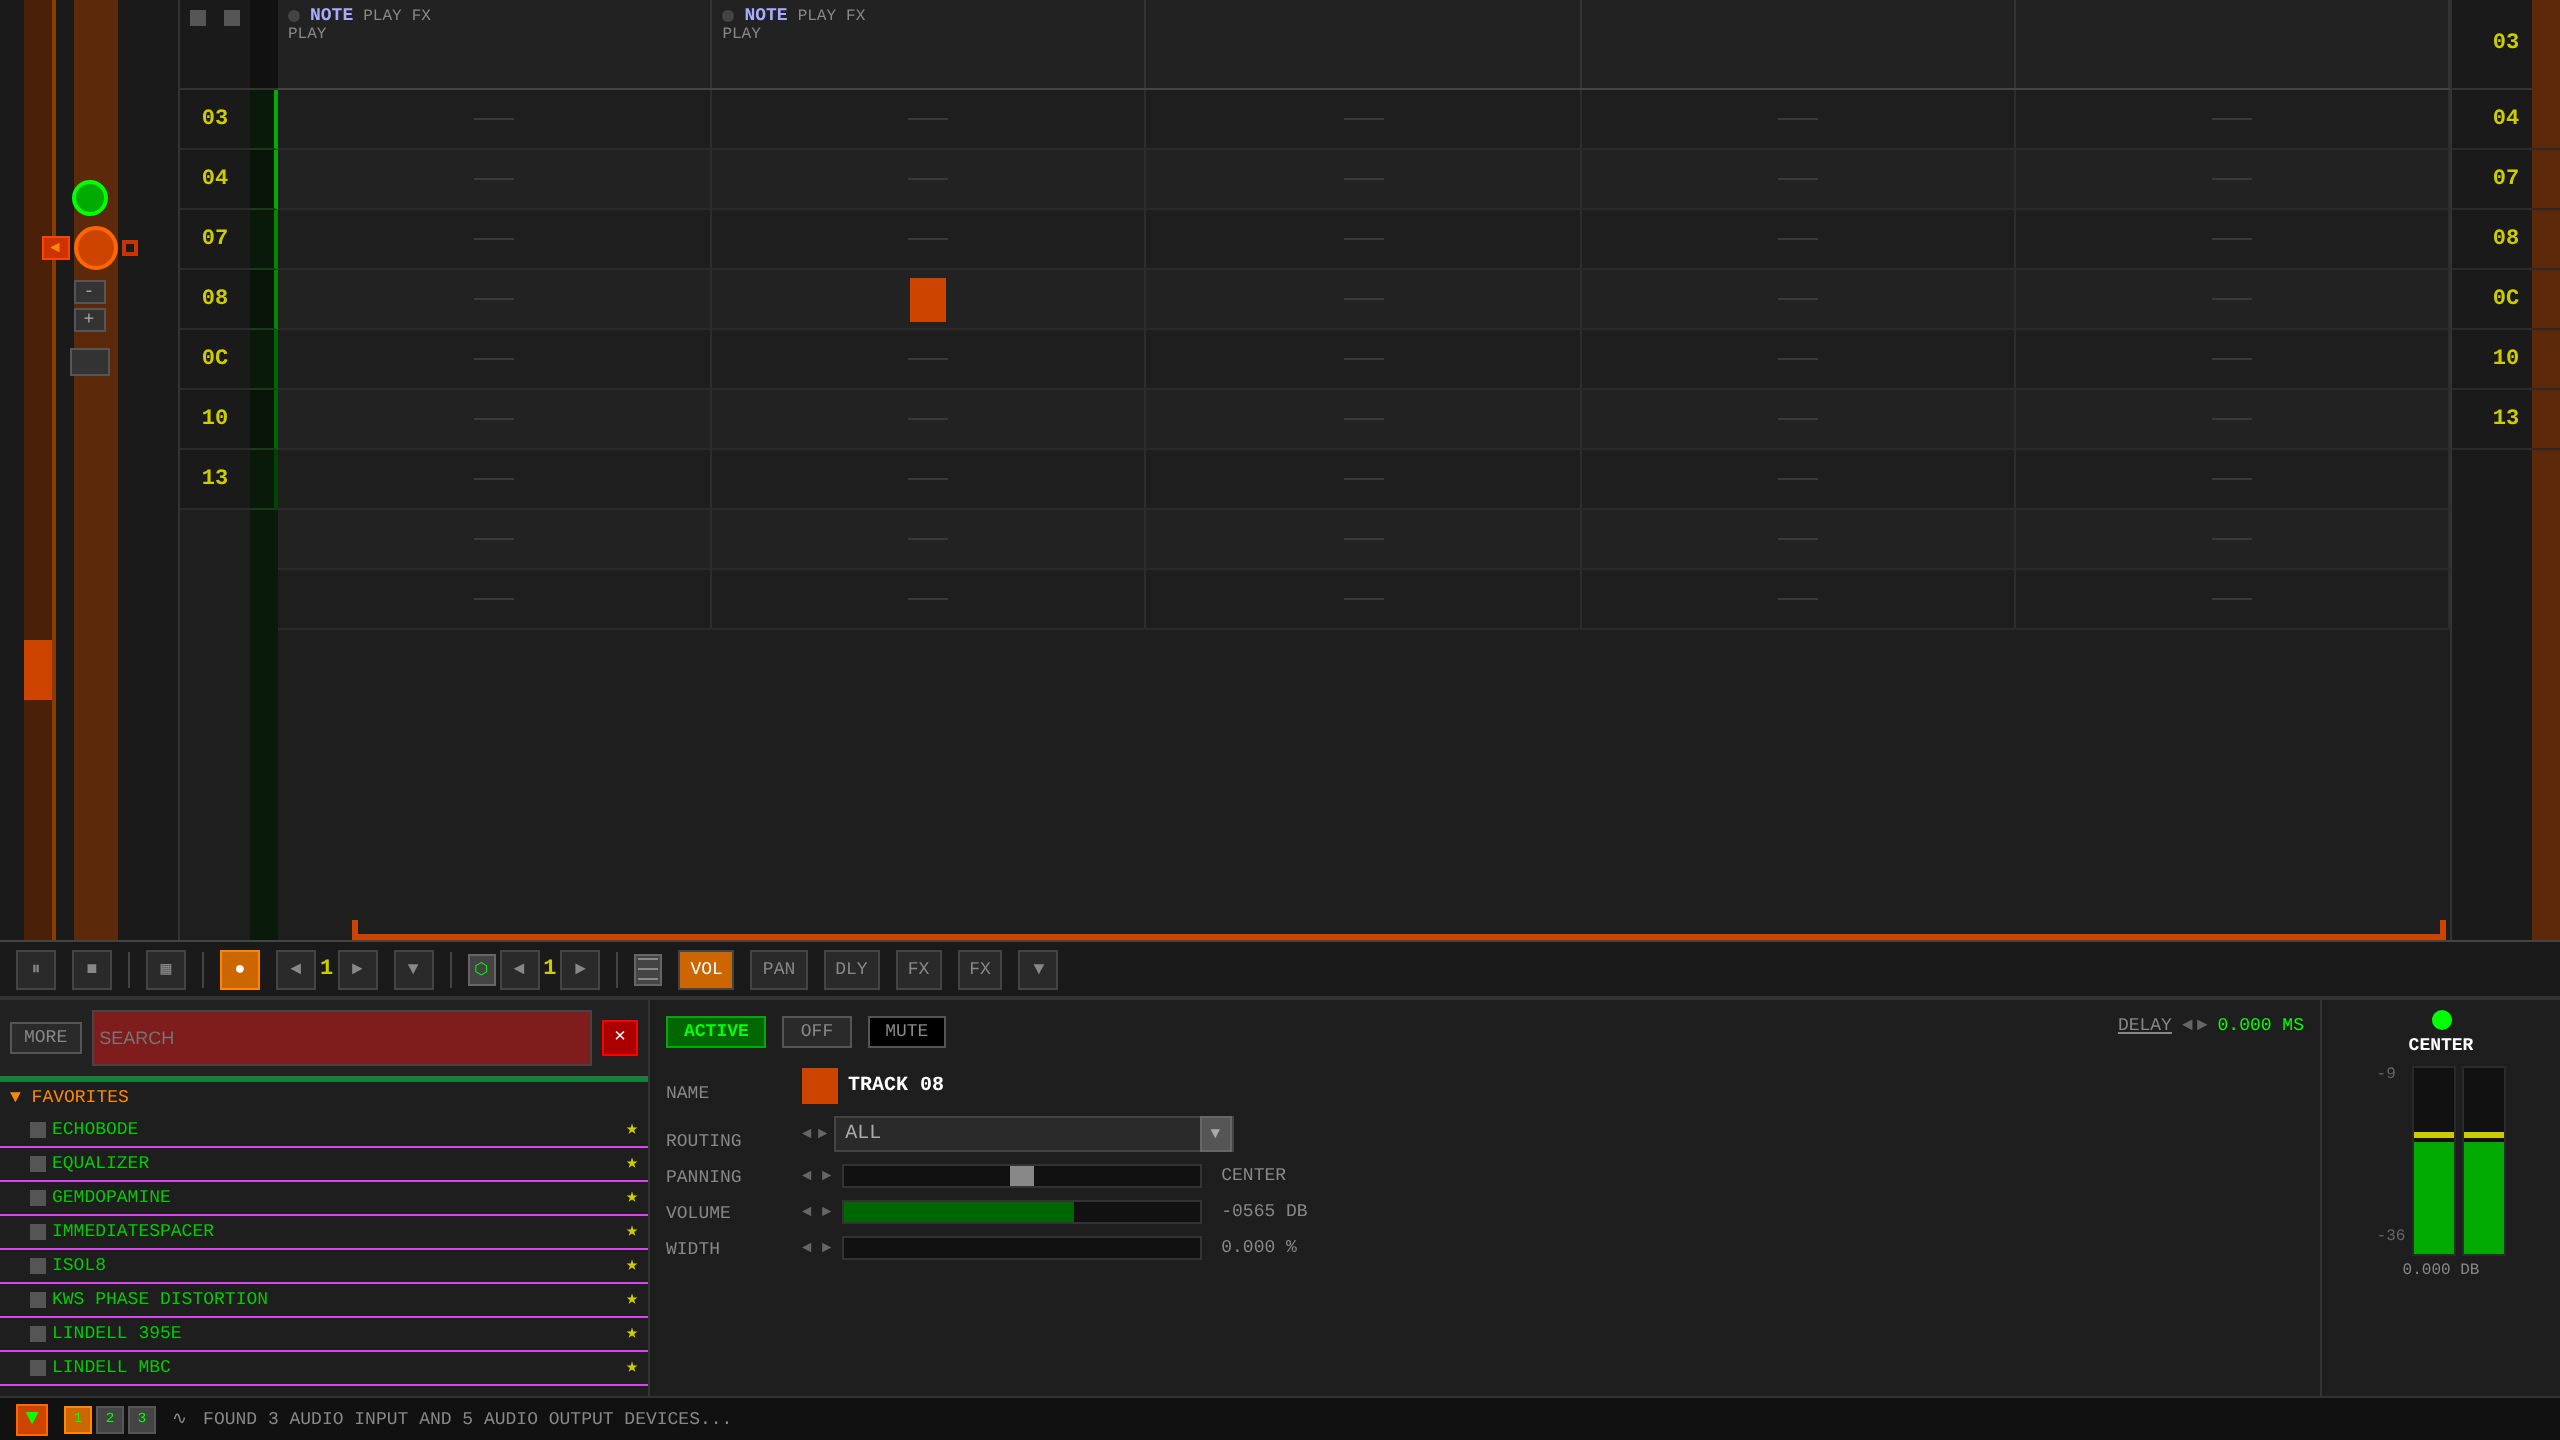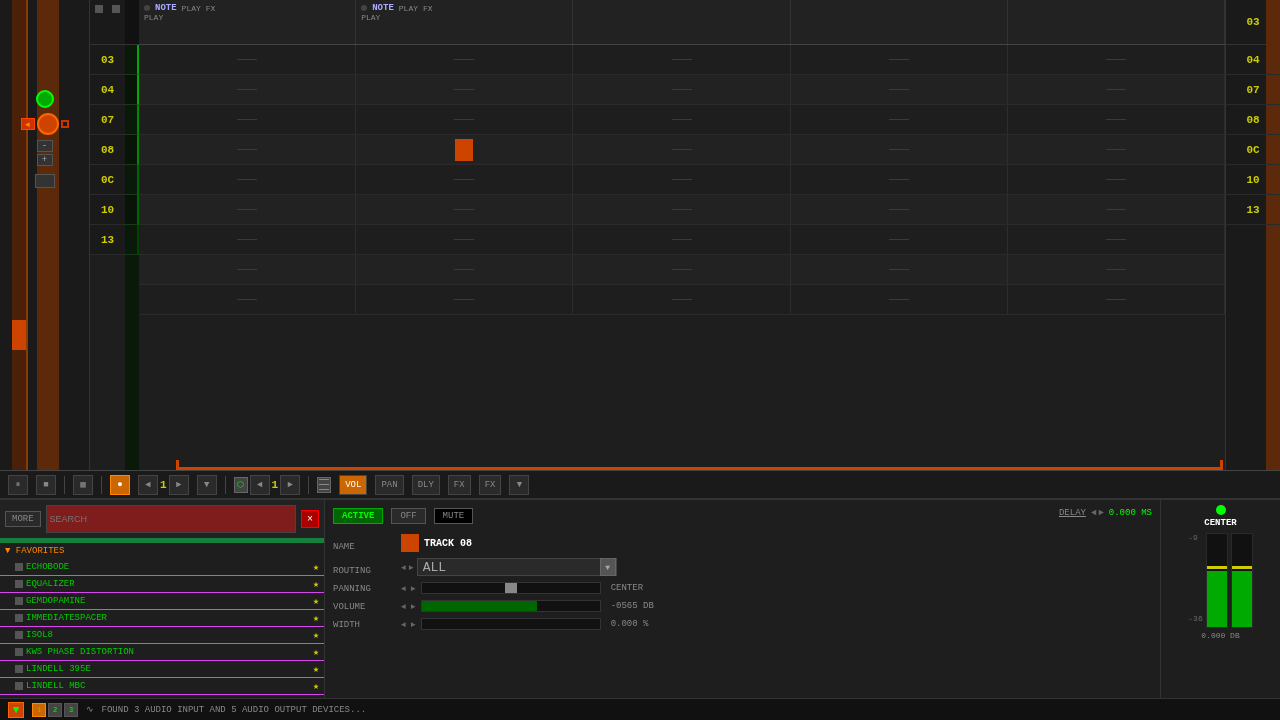--- a/index.html
+++ b/index.html
@@ -259,21 +259,21 @@
       border-right: 1px solid #333;
       display: flex;
       flex-direction: column;
     }
 
     .plugin-list-header {
       display: flex;
       align-items: center;
       padding: 5px;
       background: #222;
-      border-bottom: 5px solid #15803d;
+      border-bottom: 3px solid #15803d;
       gap: 5px;
     }
 
     .more-btn {
       padding: 2px 6px;
       background: #2a2a2a;
       border: 1px solid #555;
       color: #888;
       font-size: 9px;
       cursor: pointer;
@@ -1008,21 +1008,21 @@
           <span class="track-name-text">TRACK 08</span>
         </div>
       </div>
 
       <div class="fx-row">
         <span class="fx-row-label">ROUTING</span>
         <div class="routing-select">
           <span class="small-arrow">◄</span>
           <span class="small-arrow">►</span>
           <div style="display:flex;align-items:center;background:#2a2a2a;border:1px solid #444;height:18px;min-width:200px;">
-            <span style="flex:1;color:#aaa;font-size:13px;padding:0 5px;">ALL</span>
+            <span style="flex:1;color:#aaa;font-size:10px;padding:0 5px;">ALL</span>
             <div class="dropdown-arrow">▼</div>
           </div>
         </div>
       </div>
 
       <div class="fx-row">
         <span class="fx-row-label">PANNING</span>
         <div style="display:flex;align-items:center;gap:5px;">
           <span class="small-arrow">◄</span>
           <span class="small-arrow">►</span>

